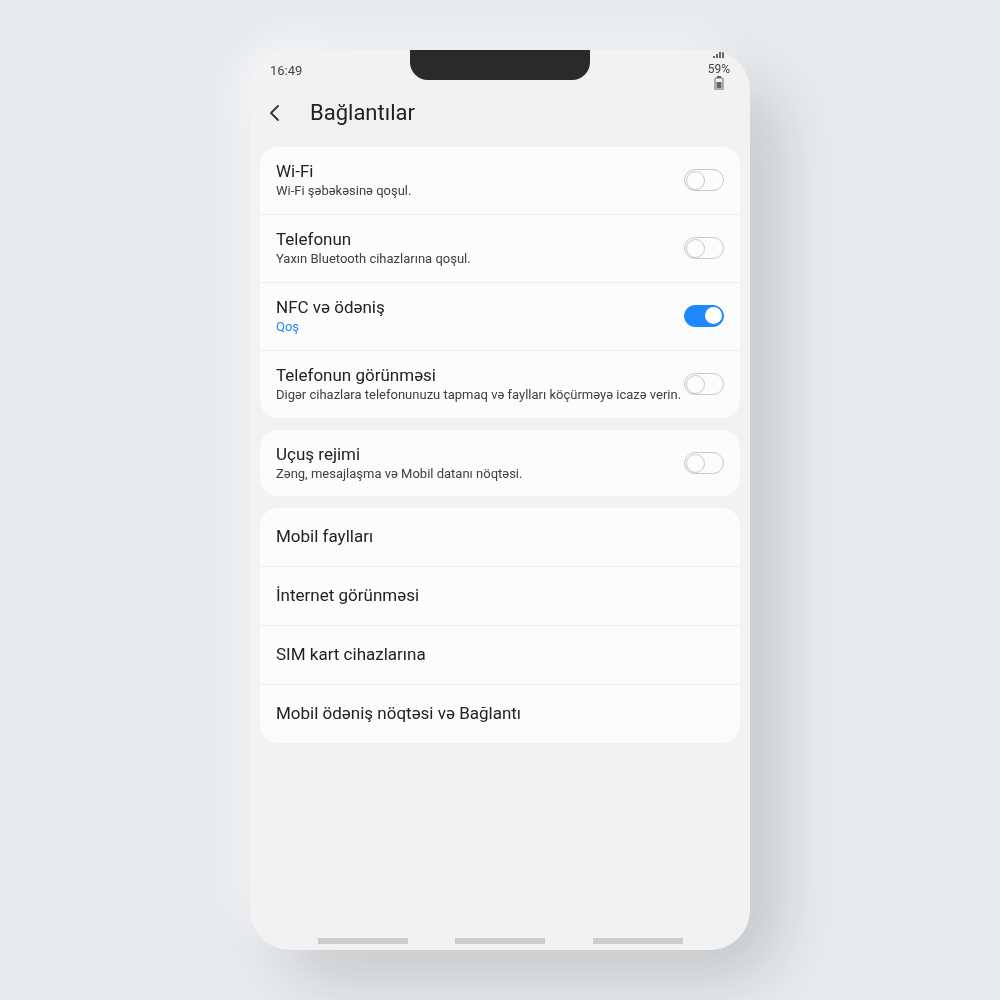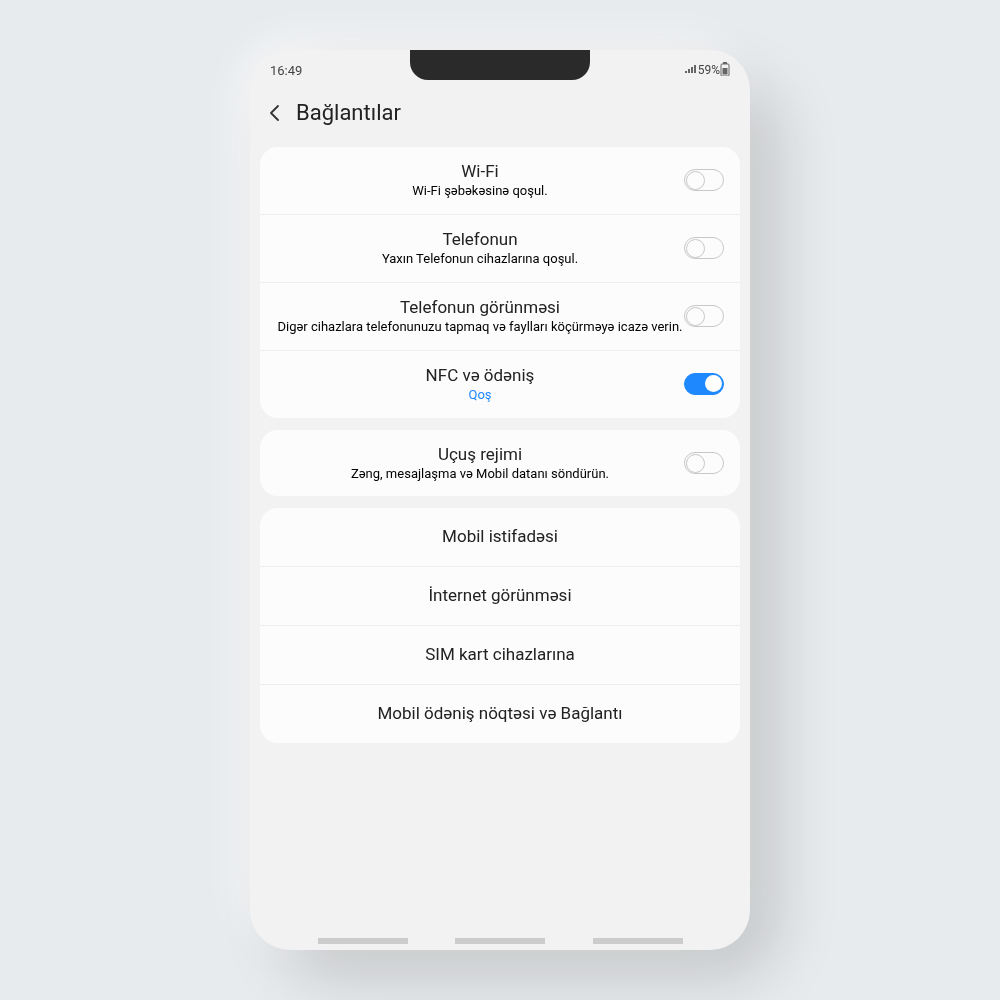--- a/index.html
+++ b/index.html
@@ -43,26 +43,26 @@
   }
   .status-bar {
     height: 34px;
     display: flex;
     justify-content: space-between;
     align-items: center;
     padding: 6px 20px 0 20px;
     font-size: 13px;
     color: #444;
   }
-  .status-right { display: flex; align-items: center; font-size: 12px; }
+  .status-right { display: flex; align-items: center; font-size: 12px; flex-direction: column; }
   .header {
     display: flex;
     align-items: center;
     padding: 16px 16px 22px 14px;
-    gap: 10px;
+    gap: 24px;
   }
   .back-icon {
     width: 22px;
     height: 22px;
     display: flex;
     align-items: center;
     justify-content: center;
     color: #333;
     cursor: pointer;
   }
@@ -79,32 +79,31 @@
     border-radius: 18px;
     margin-bottom: 12px;
     overflow: hidden;
   }
   .row {
     display: flex;
     align-items: center;
     padding: 14px 16px;
     border-bottom: 1px solid #eee;
     cursor: pointer;
-    text-align: center;
   }
   .row:last-child { border-bottom: none; }
   .row-text { flex: 1; min-width: 0; }
   .row-title {
     font-size: 17px;
     color: #222;
     margin-bottom: 2px;
   }
   .row-sub {
     font-size: 13px;
-    color: #000000;
+    color: #404040;
     line-height: 1.3;
   }
   .row-sub.blue { color: #1e88ff; }
   .toggle {
     width: 40px;
     height: 22px;
     border-radius: 11px;
     position: relative;
     flex-shrink: 0;
     cursor: pointer;
@@ -197,54 +196,54 @@
         <div class="row">
           <div class="row-text">
             <div class="row-title">Wi-Fi</div>
             <div class="row-sub">Wi-Fi şəbəkəsinə qoşul.</div>
           </div>
           <div class="toggle off"></div>
         </div>
         <div class="row">
           <div class="row-text">
             <div class="row-title">Telefonun</div>
-            <div class="row-sub">Yaxın Telefonun cihazlarına qoşul.</div>
-          </div>
-          <div class="toggle off"></div>
+            <div class="row-sub">Yaxın Bluetooth cihazlarına qoşul.</div>
+          </div>
+          <div class="toggle off"></div>
+        </div>
+        <div class="row">
+          <div class="row-text">
+            <div class="row-title">NFC və ödəniş</div>
+            <div class="row-sub blue">Qoş</div>
+          </div>
+          <div class="toggle on"></div>
         </div>
         <div class="row">
           <div class="row-text">
             <div class="row-title">Telefonun görünməsi</div>
             <div class="row-sub">Digər cihazlara telefonunuzu tapmaq və faylları köçürməyə icazə verin.</div>
           </div>
           <div class="toggle off"></div>
         </div>
-        <div class="row">
-          <div class="row-text">
-            <div class="row-title">NFC və ödəniş</div>
-            <div class="row-sub blue">Qoş</div>
-          </div>
-          <div class="toggle on"></div>
-        </div>
       </div>
 
       <div class="card">
         <div class="row">
           <div class="row-text">
             <div class="row-title">Uçuş rejimi</div>
-            <div class="row-sub">Zəng, mesajlaşma və Mobil datanı söndürün.</div>
+            <div class="row-sub">Zəng, mesajlaşma və Mobil datanı nöqtəsi.</div>
           </div>
           <div class="toggle off"></div>
         </div>
       </div>
 
       <div class="card">
         <div class="row simple">
           <div class="row-text">
-            <div class="row-title">Mobil istifadəsi</div>
+            <div class="row-title">Mobil faylları</div>
           </div>
         </div>
         <div class="row simple">
           <div class="row-text">
             <div class="row-title">İnternet görünməsi</div>
           </div>
         </div>
         <div class="row simple">
           <div class="row-text">
             <div class="row-title">SIM kart cihazlarına</div>

